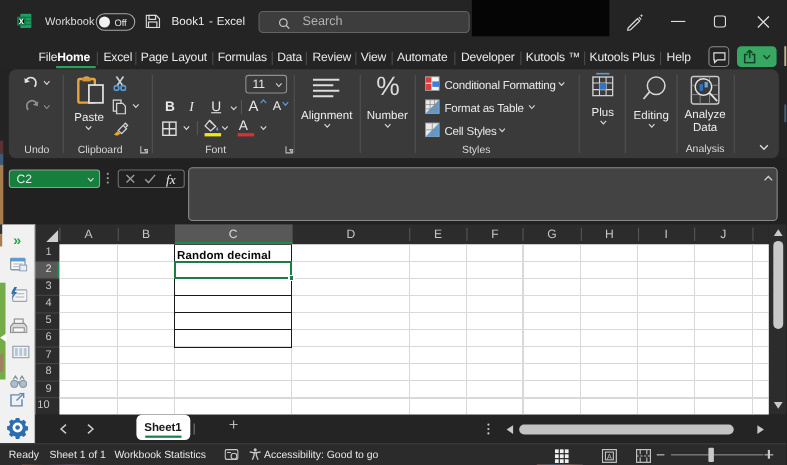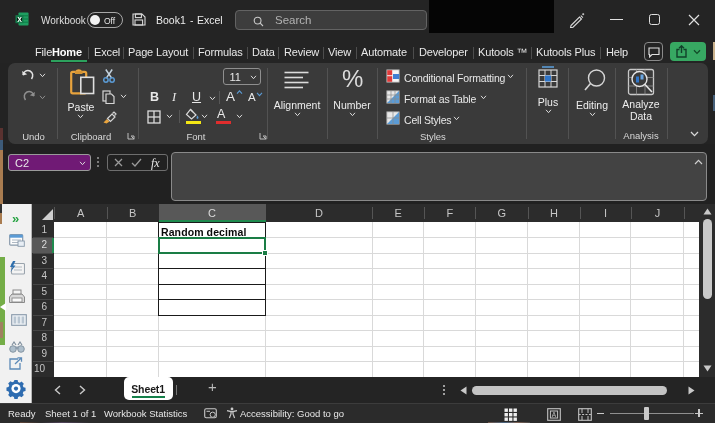--- a/index.html
+++ b/index.html
@@ -324,21 +324,21 @@
   <div class="abs" style="left:603px;top:34.5px;width:60px;text-align:center;font-size:10.5px;line-height:12.5px;">Analyze<br>Data</div>
   <div class="abs" style="left:603px;top:67px;width:60px;text-align:center;font-size:9.5px;color:#d9d9d9;">Analysis</div>
 
   <svg class="abs" style="left:682px;top:68px;" width="9" height="6" viewBox="0 0 9 6">
       <path d="M1 1 L4.5 4.6 L8 1" fill="none" stroke="#dadada" stroke-width="1.3"></path>
     </svg>
 </div>
 
 <div class="abs" style="left:0;top:144px;width:715px;height:60px;background:#212121;">
 
-  <div class="abs" style="left:8px;top:9.5px;width:83px;height:17px;background:#701a75;border:1px solid #9a9a9a;border-radius:3px;">
+  <div class="abs" style="left:8px;top:9.5px;width:83px;height:17px;background:#15803d;border:1px solid #9a9a9a;border-radius:3px;">
     <div class="abs txt" style="left:6px;top:2px;font-size:11px;">C2</div>
     <svg class="abs" style="left:70px;top:6px;" width="7" height="5" viewBox="0 0 8 6">
         <path d="M1 1 L4 4.4 L7 1" fill="none" stroke="#dadada" stroke-width="1.2"></path>
       </svg>
   </div>
 
   <div class="abs" style="left:97px;top:13px;width:2px;height:2px;background:#9a9a9a;border-radius:50%;"></div>
   <div class="abs" style="left:97px;top:17px;width:2px;height:2px;background:#9a9a9a;border-radius:50%;"></div>
   <div class="abs" style="left:97px;top:21px;width:2px;height:2px;background:#9a9a9a;border-radius:50%;"></div>
 

